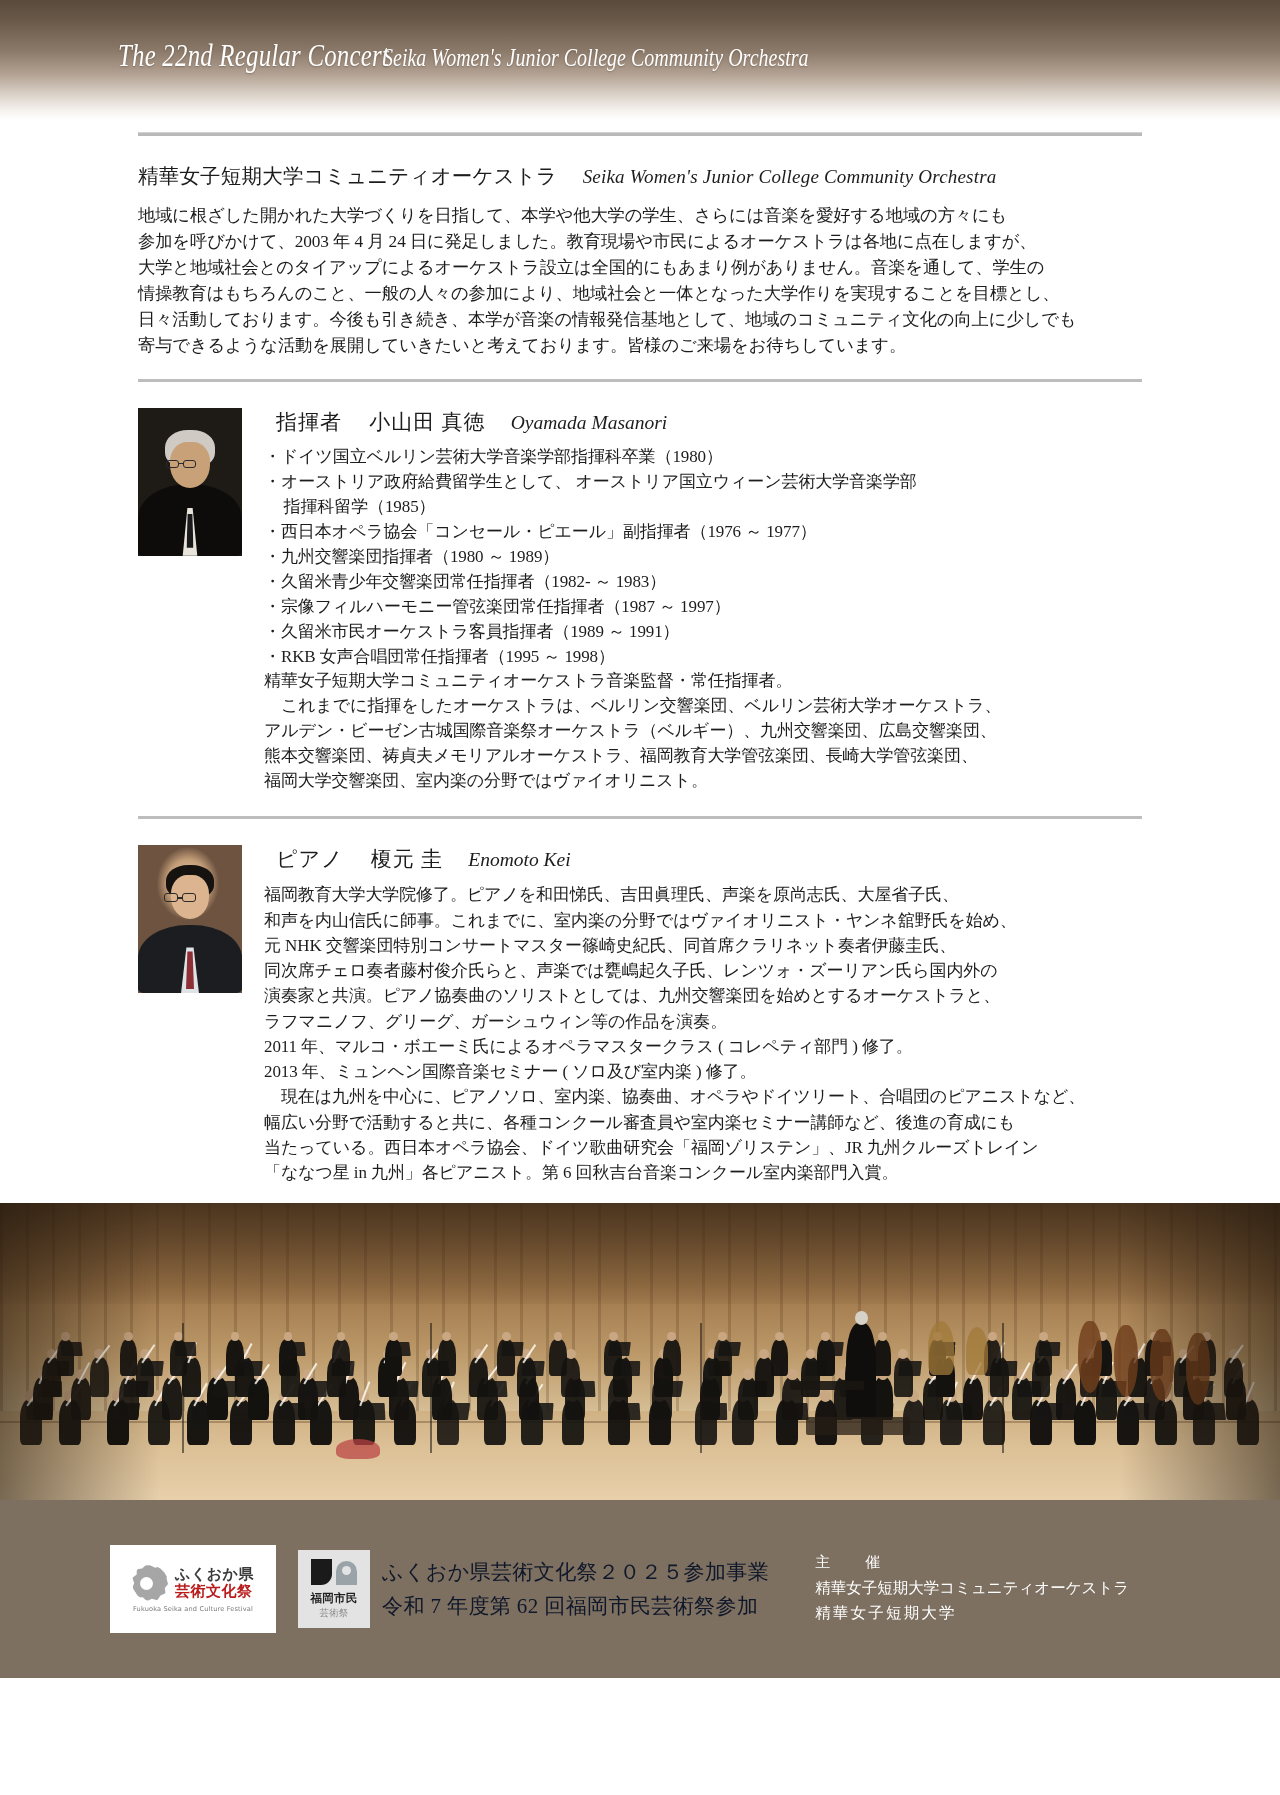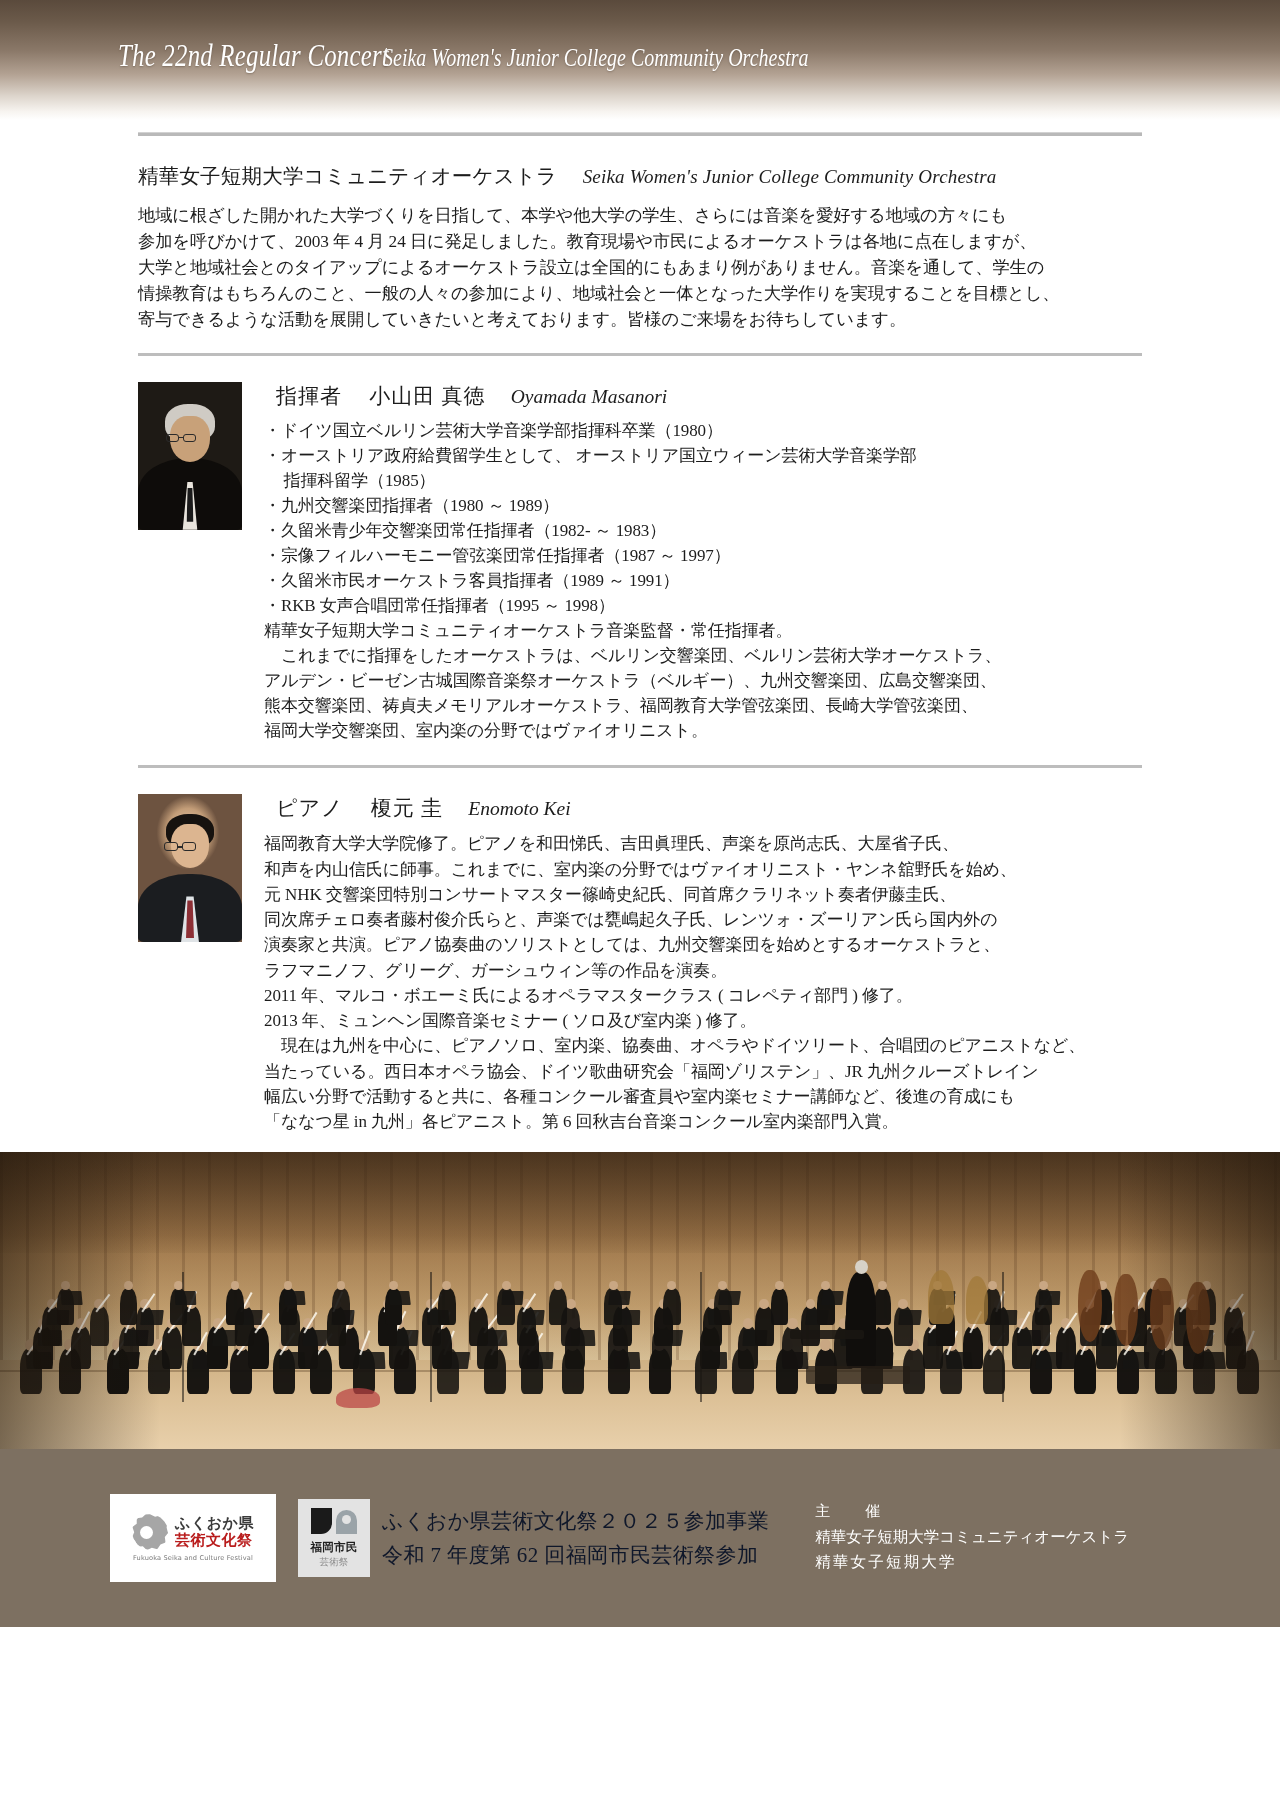--- a/index.html
+++ b/index.html
@@ -378,20 +378,21 @@
   <div class="section-pad">
     <div class="orch-head">
       <span>精華女子短期大学コミュニティオーケストラ</span>
       <span class="en">Seika Women's  Junior College Community Orchestra</span>
     </div>
     <div class="orch-para">
       <div>地域に根ざした開かれた大学づくりを日指して、本学や他大学の学生、さらには音楽を愛好する地域の方々にも</div>
       <div>参加を呼びかけて、2003 年 4 月 24 日に発足しました。教育現場や市民によるオーケストラは各地に点在しますが、</div>
       <div>大学と地域社会とのタイアップによるオーケストラ設立は全国的にもあまり例がありません。音楽を通して、学生の</div>
       <div>情操教育はもちろんのこと、一般の人々の参加により、地域社会と一体となった大学作りを実現することを目標とし、</div>
+      <div>日々活動しております。今後も引き続き、本学が音楽の情報発信基地として、地域のコミュニティ文化の向上に少しでも</div>
       <div>寄与できるような活動を展開していきたいと考えております。皆様のご来場をお待ちしています。</div>
     </div>
   </div>
 
   <div style="height:20px"></div>
   <div class="rule-thin"></div>
 
   <div class="person-block">
     <div class="portrait">
       <div class="portrait-img portrait-conductor">
@@ -410,20 +411,21 @@
     <div class="person-content">
       <div class="person-head">
         <span class="role">指揮者</span>
         <span class="jp-name">小山田 真徳</span>
         <span class="en-name">Oyamada Masanori</span>
       </div>
       <ul class="bio-list">
         <li>・ドイツ国立ベルリン芸術大学音楽学部指揮科卒業（1980）</li>
         <li>・オーストリア政府給費留学生として、 オーストリア国立ウィーン芸術大学音楽学部</li>
         <li class="cont">指揮科留学（1985）</li>
+        <li>・西日本オペラ協会「コンセール・ピエール」副指揮者（1976 ～ 1977）</li>
         <li>・九州交響楽団指揮者（1980 ～ 1989）</li>
         <li>・久留米青少年交響楽団常任指揮者（1982- ～ 1983）</li>
         <li>・宗像フィルハーモニー管弦楽団常任指揮者（1987 ～ 1997）</li>
         <li>・久留米市民オーケストラ客員指揮者（1989 ～ 1991）</li>
         <li>・RKB 女声合唱団常任指揮者（1995 ～ 1998）</li>
       </ul>
       <div class="bio-para">
         <div>精華女子短期大学コミュニティオーケストラ音楽監督・常任指揮者。</div>
         <div>　これまでに指揮をしたオーケストラは、ベルリン交響楽団、ベルリン芸術大学オーケストラ、</div>
         <div>アルデン・ビーゼン古城国際音楽祭オーケストラ（ベルギー）、九州交響楽団、広島交響楽団、</div>
@@ -460,22 +462,22 @@
       <div class="bio-para pianist-p">
         <div>福岡教育大学大学院修了。ピアノを和田悌氏、吉田眞理氏、声楽を原尚志氏、大屋省子氏、</div>
         <div>和声を内山信氏に師事。これまでに、室内楽の分野ではヴァイオリニスト・ヤンネ舘野氏を始め、</div>
         <div>元 NHK 交響楽団特別コンサートマスター篠崎史紀氏、同首席クラリネット奏者伊藤圭氏、</div>
         <div>同次席チェロ奏者藤村俊介氏らと、声楽では甕嶋起久子氏、レンツォ・ズーリアン氏ら国内外の</div>
         <div>演奏家と共演。ピアノ協奏曲のソリストとしては、九州交響楽団を始めとするオーケストラと、</div>
         <div>ラフマニノフ、グリーグ、ガーシュウィン等の作品を演奏。</div>
         <div>2011 年、マルコ・ボエーミ氏によるオペラマスタークラス ( コレペティ部門 ) 修了。</div>
         <div>2013 年、ミュンヘン国際音楽セミナー ( ソロ及び室内楽 ) 修了。</div>
         <div>　現在は九州を中心に、ピアノソロ、室内楽、協奏曲、オペラやドイツリート、合唱団のピアニストなど、</div>
+        <div>幅広い分野で活動すると共に、各種コンクール審査員や室内楽セミナー講師など、後進の育成にも</div>
         <div>当たっている。西日本オペラ協会、ドイツ歌曲研究会「福岡ゾリステン」、JR 九州クルーズトレイン</div>
-        <div>幅広い分野で活動すると共に、各種コンクール審査員や室内楽セミナー講師など、後進の育成にも</div>
         <div>「ななつ星 in 九州」各ピアニスト。第 6 回秋吉台音楽コンクール室内楽部門入賞。</div>
       </div>
     </div>
   </div>
 
   <div class="photo-strip">
     <div class="hall-wall"></div>
     <div class="hall-ceiling"></div>
     <div class="stage-floor"></div>
     <div class="stage-edge"></div>

